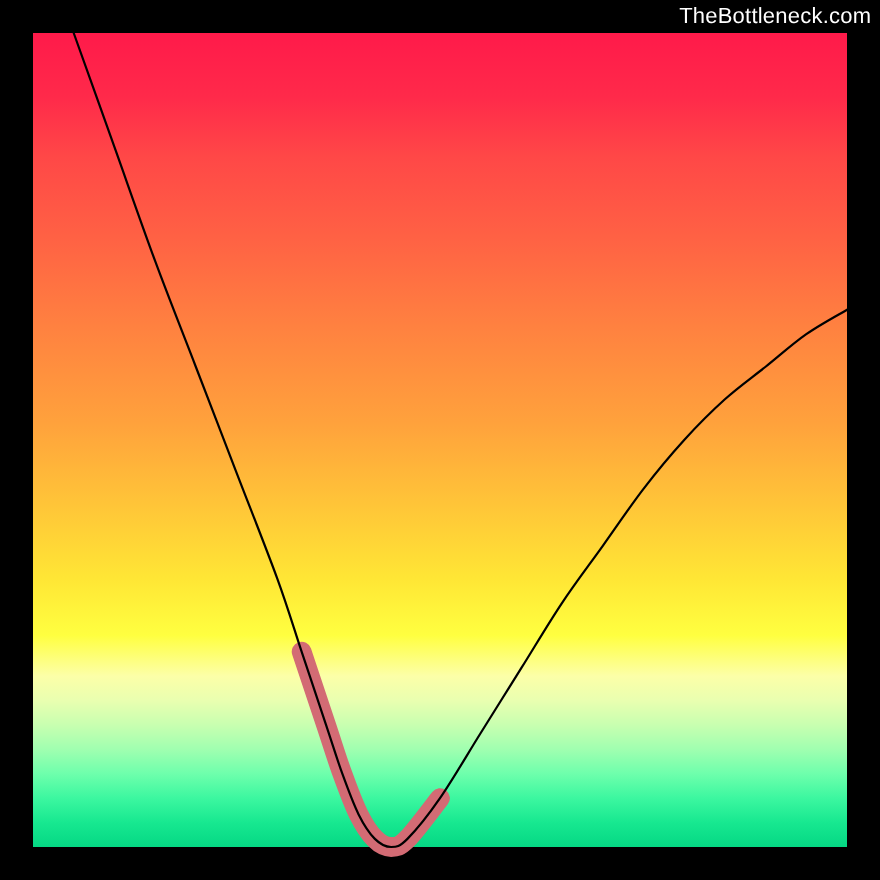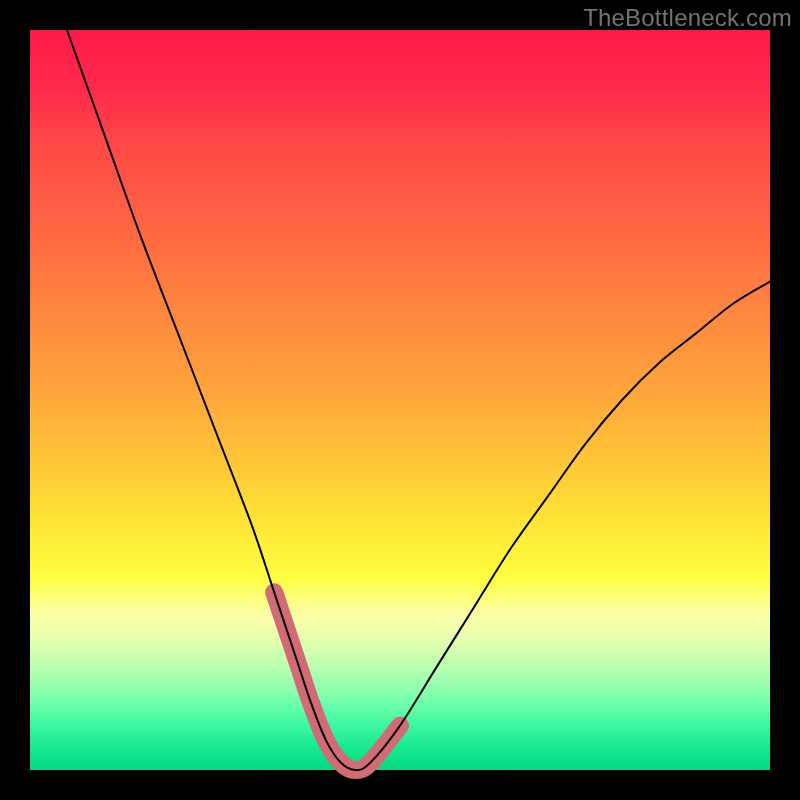--- a/index.html
+++ b/index.html
@@ -34,22 +34,22 @@
       #6effac 91%,
       #3cf7a0 94%,
       #17e890 97%,
       #05d884 100%
     );
   }
   .watermark {
     position: absolute;
     top: 4px;
     right: 8px;
-    color: #737373;
-    font-size: 24px;
+    color: #ffffff;
+    font-size: 20px;
     font-weight: 400;
     letter-spacing: 0.2px;
     z-index: 5;
   }
   svg.curve {
     position: absolute;
     left: 0;
     top: 0;
     width: 740px;
     height: 740px;

